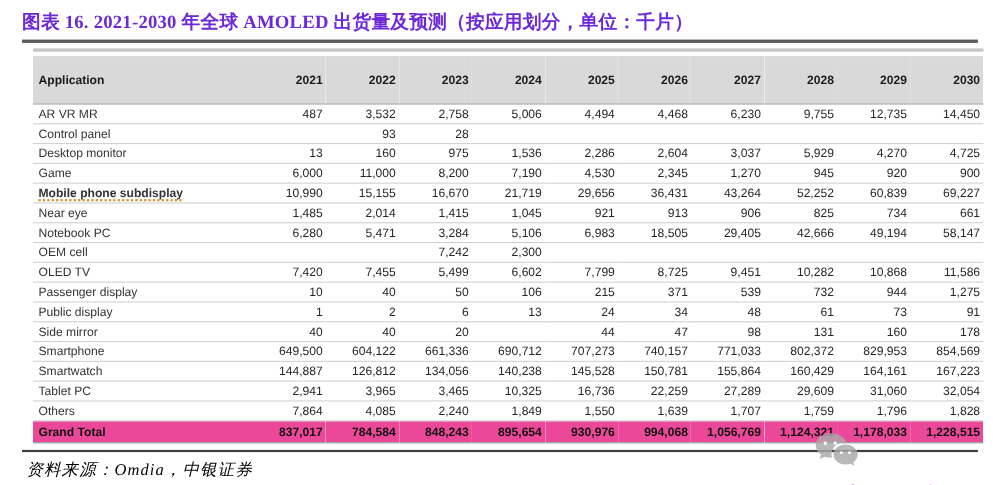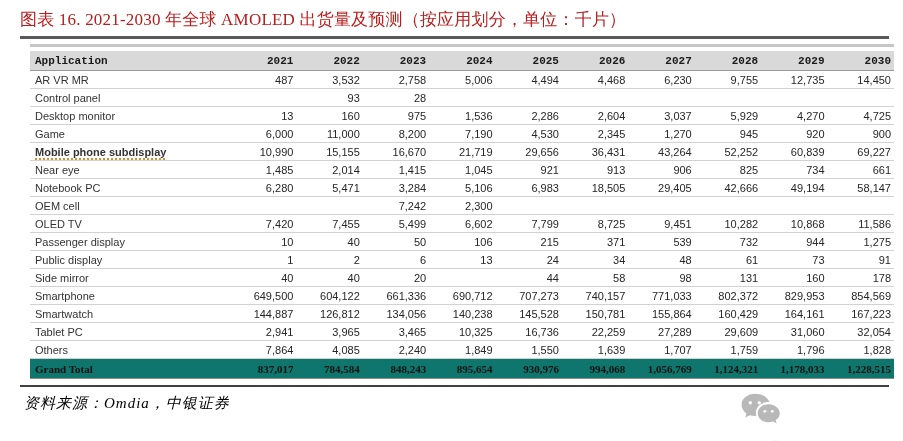--- a/index.html
+++ b/index.html
@@ -12,23 +12,23 @@
     font-family: "Liberation Sans", sans-serif;
   }
   .page {
     position: relative;
     width: 903px;
     height: 441px;
     background: #ffffff;
   }
   .figure-title {
     font-family: "Liberation Serif", serif;
-    font-weight: normal;
+    font-weight: bold;
     font-size: 17px;
-    color: #b91c1c;
+    color: #6d28d9;
     margin: 8px 20px 0 20px;
     letter-spacing: 0.2px;
     white-space: nowrap;
   }
   .title-rule {
     height: 0;
     border-top: 3px solid #595959;
     margin: 5px 14px 0 20px;
   }
   .table-wrap {
@@ -45,46 +45,44 @@
     table-layout: fixed;
     font-size: 11px;
     color: #262626;
   }
   table.amoled col.app-col { width: 200px; }
   table.amoled th {
     background: #d9d9d9;
     font-weight: bold;
     text-align: right;
     height: 19px;
-    padding: 0 3px;
+    padding: 12px 3px;
     border-bottom: 1px solid #9a9a9a;
     white-space: nowrap;
     overflow: hidden;
     color: #1a1a1a;
-    font-family: Liberation Mono, monospace;
   }
   table.amoled th:first-child { text-align: left; padding-left: 5px; }
   table.amoled td {
     height: 17px;
     padding: 0 3px;
     border-bottom: 1px solid #d2d2d2;
     white-space: nowrap;
     overflow: hidden;
     background: #ffffff;
   }
   table.amoled td:first-child { padding-left: 5px; color: #333333; }
   table.amoled td.num { text-align: right; font-variant-numeric: tabular-nums; }
   table.amoled tr.total td {
-    background: #0f766e;
+    background: #ec4899;
     font-weight: bold;
     height: 19px;
     border-top: 1px solid #9a9a9a;
     border-bottom: 1px solid #8c8c8c;
     color: #111111;
-    font-family: Liberation Serif, serif;
   }
   .spell {
     text-decoration: underline dotted #dd8c29;
     text-decoration-thickness: 2px;
     text-underline-offset: 3px;
     font-weight: bold;
   }
   .bottom-rule {
     height: 0;
     border-top: 2px solid #404040;
@@ -300,21 +298,21 @@
             <td class="num">73</td>
             <td class="num">91</td>
           </tr>
           <tr>
             <td><span>Side mirror</span></td>
             <td class="num">40</td>
             <td class="num">40</td>
             <td class="num">20</td>
             <td class="num"></td>
             <td class="num">44</td>
-            <td class="num">58</td>
+            <td class="num">47</td>
             <td class="num">98</td>
             <td class="num">131</td>
             <td class="num">160</td>
             <td class="num">178</td>
           </tr>
           <tr>
             <td><span>Smartphone</span></td>
             <td class="num">649,500</td>
             <td class="num">604,122</td>
             <td class="num">661,336</td>

